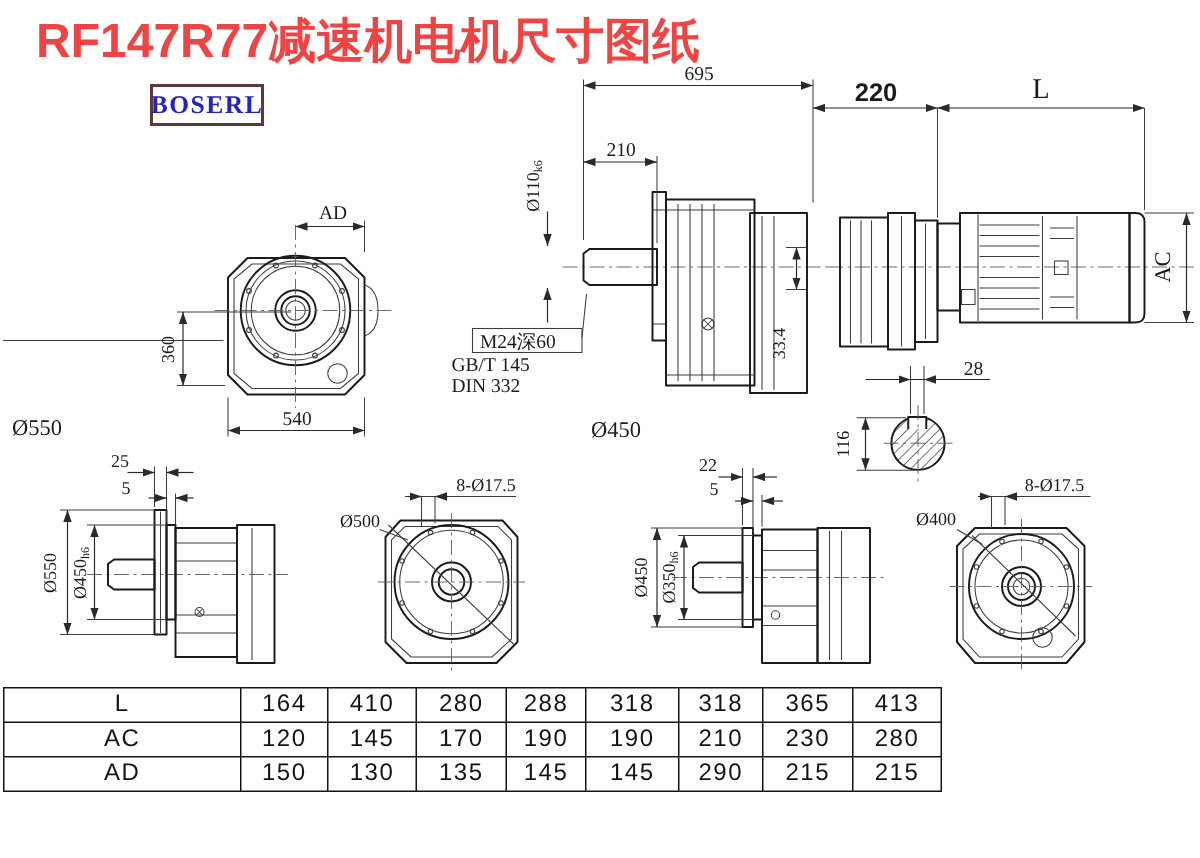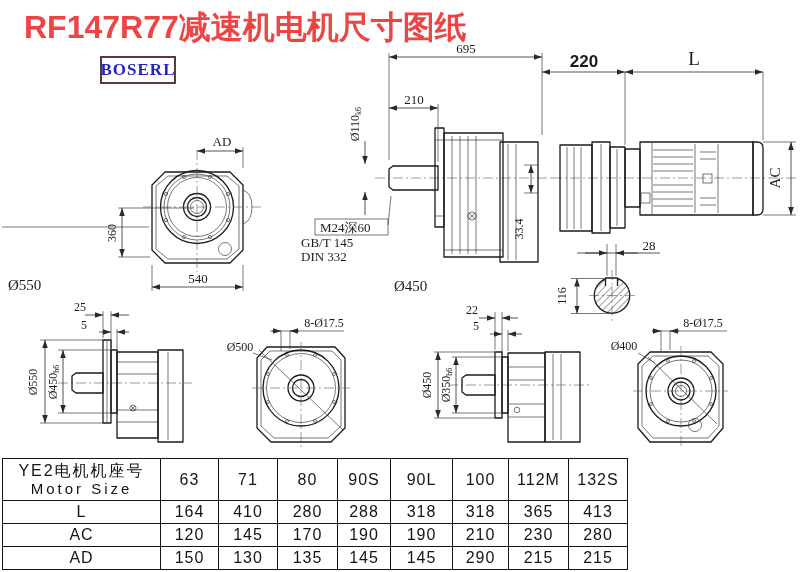--- a/index.html
+++ b/index.html
@@ -312,34 +312,20 @@
         <col style="width:58px">
         <col style="width:59px">
         <col style="width:60px">
       <col style="width:53px">
         <col style="width:62px">
         <col style="width:56px">
         <col style="width:60px">
       <col style="width:59px">
     </colgroup>
     <tbody>
-      <tr class="hrow">
-        <td class="hcell">
-          <div class="hcn">YE2电机机座号</div>
-          <div class="hen">Motor Size</div>
-        </td>
-        <td>63</td>
-        <td>71</td>
-        <td>80</td>
-        <td>90S</td>
-        <td>90L</td>
-        <td>100</td>
-        <td>112M</td>
-        <td>132S</td>
-      </tr>
       <tr>
         <td>L</td>
         <td>164</td>
         <td>410</td>
         <td>280</td>
         <td>288</td>
         <td>318</td>
         <td>318</td>
         <td>365</td>
         <td>413</td>

